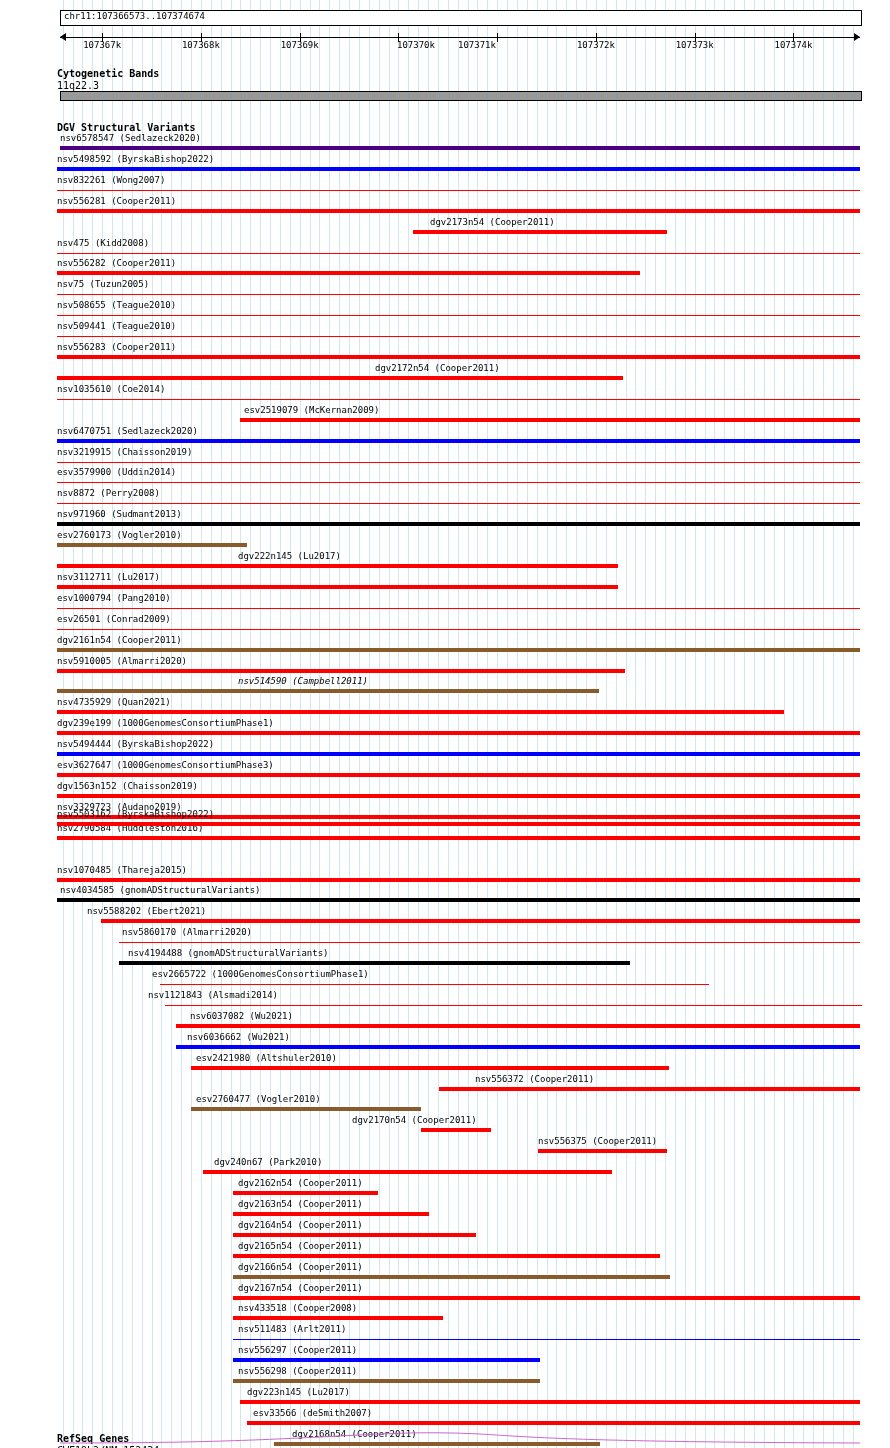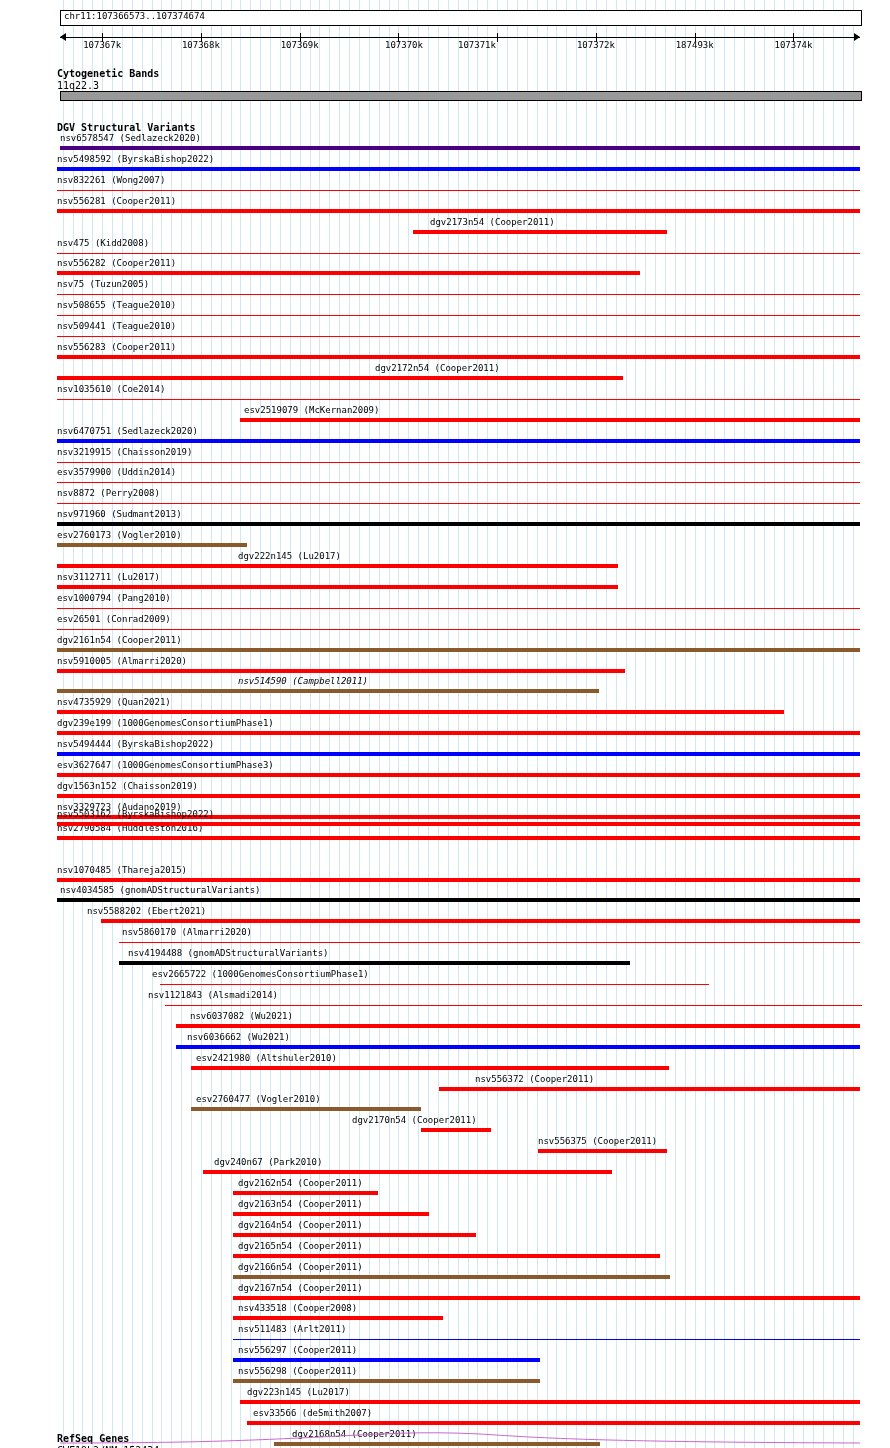--- a/index.html
+++ b/index.html
@@ -129,27 +129,27 @@
     <div class="axis"></div>
     <div class="arrowL"></div>
     <div class="arrowR"></div>
   <div class="tick" style="left: 42.1676px;"></div>
       <div class="tlabel" style="left: 42.1676px;">107367k</div>
       <div class="tick" style="left: 140.921px;"></div>
       <div class="tlabel" style="left: 140.921px;">107368k</div>
       <div class="tick" style="left: 239.674px;"></div>
       <div class="tlabel" style="left: 239.674px;">107369k</div>
       <div class="tick" style="left: 338.427px;"></div>
-      <div class="tlabel" style="left: 344px;">107370k</div>
+      <div class="tlabel" style="left: 356px;">107370k</div>
       <div class="tick" style="left: 437.181px;"></div>
       <div class="tlabel" style="left: 417px;">107371k</div>
       <div class="tick" style="left: 535.934px;"></div>
       <div class="tlabel" style="left: 535.934px;">107372k</div>
       <div class="tick" style="left: 634.687px;"></div>
-      <div class="tlabel" style="left: 634.687px;">187493k</div>
+      <div class="tlabel" style="left: 634.687px;">107373k</div>
       <div class="tick" style="left: 733.44px;"></div>
       <div class="tlabel" style="left: 733.44px;">107374k</div>
     </div>
 
   <div class="sectiontitle" style="left:57px;top:68px;">Cytogenetic Bands</div>
   <div class="smalllabel" style="left:57px;top:80px;">11q22.3</div>
   <div class="cytoband" style="top:91px;"></div>
 
   <div class="sectiontitle" style="left:57px;top:122px;">DGV Structural Variants</div>
 

